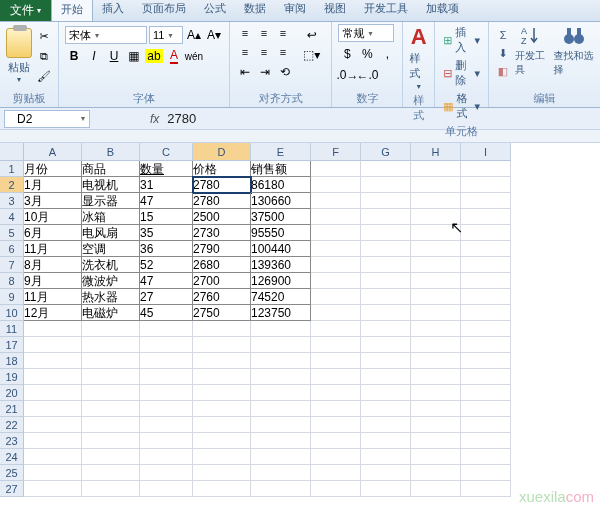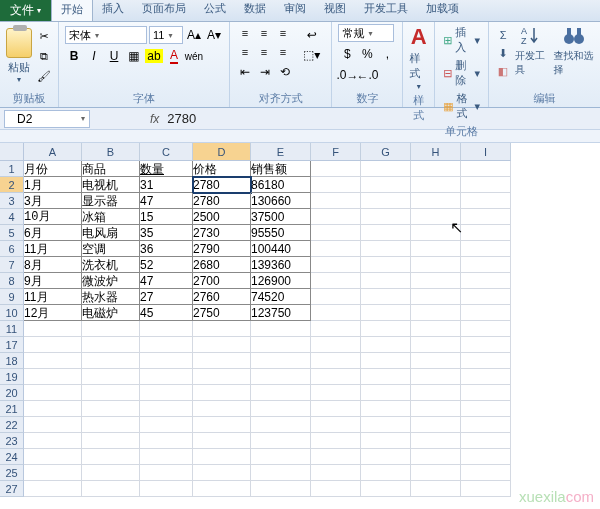--- a/index.html
+++ b/index.html
@@ -294,21 +294,21 @@
         <div class="cell db" style="width: 53px;">47</div>
         <div class="cell db" style="width: 58px;">2780</div>
         <div class="cell db" style="width: 60px;">130660</div>
         <div class="cell" style="width: 50px;"></div>
         <div class="cell" style="width: 50px;"></div>
         <div class="cell" style="width: 50px;"></div>
         <div class="cell" style="width: 50px;"></div>
       </div>
       <div class="row">
         <div class="rowhdr">4</div>
-        <div class="cell db" style="width: 58px; font-family: Liberation Mono, monospace;">10月</div>
+        <div class="cell db" style="width: 58px;">10月</div>
         <div class="cell db" style="width: 58px;">冰箱</div>
         <div class="cell db" style="width: 53px;">15</div>
         <div class="cell db" style="width: 58px;">2500</div>
         <div class="cell db" style="width: 60px;">37500</div>
         <div class="cell" style="width: 50px;"></div>
         <div class="cell" style="width: 50px;"></div>
         <div class="cell" style="width: 50px;"></div>
         <div class="cell" style="width: 50px;"></div>
       </div>
       <div class="row">

